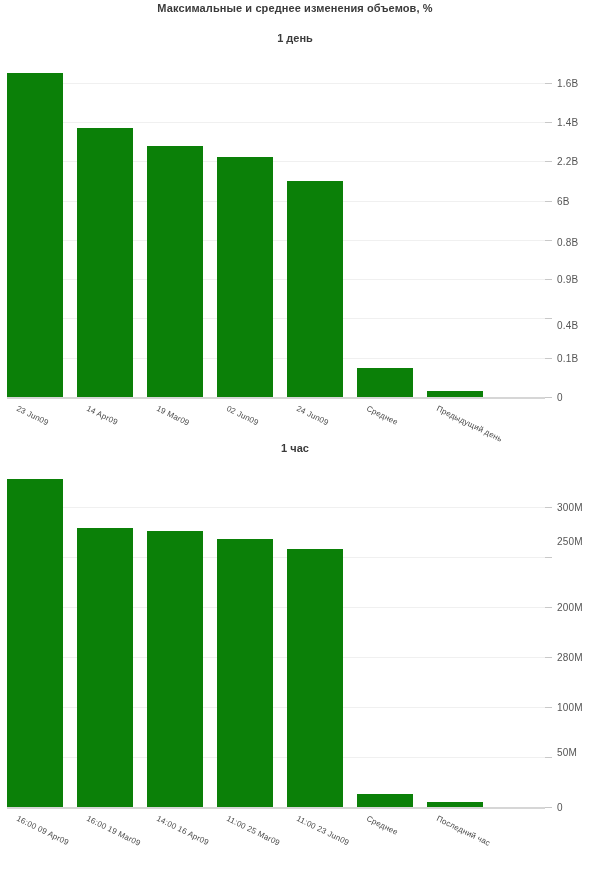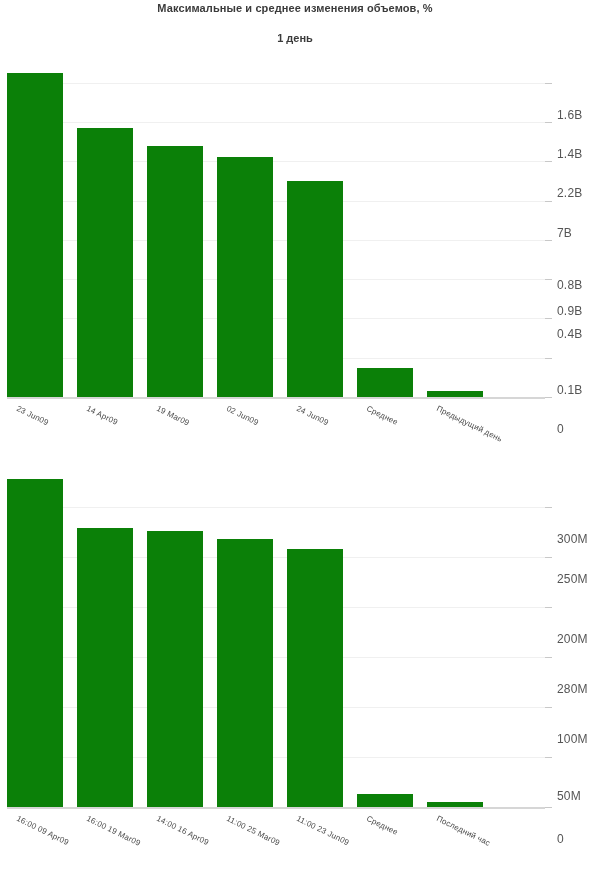--- a/index.html
+++ b/index.html
@@ -73,26 +73,25 @@
   .tick-stub {
     position: absolute;
     width: 7px;
     height: 1px;
     background: #c8c8c8;
     left: 538px;
   }
   .ytick-label {
     position: absolute;
     left: 550px;
-    font-size: 12px;
+    font-size: 10px;
     color: #555555;
     white-space: nowrap;
     transform: translateY(-50%);
     letter-spacing: 0.2px;
-    margin-top: 32px;
   }
   .bar {
     position: absolute;
     background: #0b8008;
     width: 56px;
   }
   .xtick-label {
     position: absolute;
     font-size: 8px;
     color: #4a4a4a;
@@ -120,30 +119,30 @@
   <div class="plot" id="plot-1">
     <div class="plot-inner" id="plot-inner-1">
         <div class="gridline axis" style="top: 337px;"></div>
         <div class="tick-stub" style="top: 337px;"></div>
         <div class="ytick-label" style="top: 337px;">0</div>
         <div class="gridline" style="top: 297.727px;"></div>
         <div class="tick-stub" style="top: 297.727px;"></div>
         <div class="ytick-label" style="top: 297.727px;">0.1B</div>
         <div class="gridline" style="top: 258.455px;"></div>
         <div class="tick-stub" style="top: 258.455px;"></div>
-        <div class="ytick-label" style="top: 242px;">0.4B</div>
+        <div class="ytick-label" style="top: 265px;">0.4B</div>
         <div class="gridline" style="top: 219.182px;"></div>
         <div class="tick-stub" style="top: 219.182px;"></div>
         <div class="ytick-label" style="top: 219.182px;">0.9B</div>
         <div class="gridline" style="top: 179.909px;"></div>
         <div class="tick-stub" style="top: 179.909px;"></div>
-        <div class="ytick-label" style="top: 193px;">0.8B</div>
+        <div class="ytick-label" style="top: 182px;">0.8B</div>
         <div class="gridline" style="top: 140.636px;"></div>
         <div class="tick-stub" style="top: 140.636px;"></div>
-        <div class="ytick-label" style="top: 140.636px;">7B</div>
+        <div class="ytick-label" style="top: 140.636px;">6B</div>
         <div class="gridline" style="top: 101.364px;"></div>
         <div class="tick-stub" style="top: 101.364px;"></div>
         <div class="ytick-label" style="top: 101.364px;">2.2B</div>
         <div class="gridline" style="top: 62.0909px;"></div>
         <div class="tick-stub" style="top: 62.0909px;"></div>
         <div class="ytick-label" style="top: 62.0909px;">1.4B</div>
         <div class="gridline" style="top: 22.8182px;"></div>
         <div class="tick-stub" style="top: 22.8182px;"></div>
         <div class="ytick-label" style="top: 22.8182px;">1.6B</div>
         <div class="bar" title="23 Jun09: 1.65B" style="left: 0px; width: 56px; height: 324px; top: 13px; background: rgb(11, 128, 8);"></div>
@@ -160,40 +159,41 @@
       <div class="xtick-label" style="left: 82px; top: 0px;">14 Apr09</div>
       <div class="xtick-label" style="left: 152px; top: 0px;">19 Mar09</div>
       <div class="xtick-label" style="left: 222px; top: 0px;">02 Jun09</div>
       <div class="xtick-label" style="left: 292px; top: 0px;">24 Jun09</div>
       <div class="xtick-label" style="left: 362px; top: 0px;">Среднее</div>
       <div class="xtick-label" style="left: 432px; top: 0px;">Предыдущий день</div>
     </div>
 </div>
 
 <div class="chart-block" id="chart-block-2">
+  <div class="chart-subtitle">1 час</div>
   <div class="plot" id="plot-2">
     <div class="plot-inner" id="plot-inner-2">
         <div class="gridline axis" style="top: 337px;"></div>
         <div class="tick-stub" style="top: 337px;"></div>
         <div class="ytick-label" style="top: 337px;">0</div>
         <div class="gridline" style="top: 287px;"></div>
         <div class="tick-stub" style="top: 287px;"></div>
-        <div class="ytick-label" style="top: 294px;">50M</div>
+        <div class="ytick-label" style="top: 282px;">50M</div>
         <div class="gridline" style="top: 237px;"></div>
         <div class="tick-stub" style="top: 237px;"></div>
         <div class="ytick-label" style="top: 237px;">100M</div>
         <div class="gridline" style="top: 187px;"></div>
         <div class="tick-stub" style="top: 187px;"></div>
         <div class="ytick-label" style="top: 187px;">280M</div>
         <div class="gridline" style="top: 137px;"></div>
         <div class="tick-stub" style="top: 137px;"></div>
         <div class="ytick-label" style="top: 137px;">200M</div>
         <div class="gridline" style="top: 87px;"></div>
         <div class="tick-stub" style="top: 87px;"></div>
-        <div class="ytick-label" style="top: 77px;">250M</div>
+        <div class="ytick-label" style="top: 71px;">250M</div>
         <div class="gridline" style="top: 37px;"></div>
         <div class="tick-stub" style="top: 37px;"></div>
         <div class="ytick-label" style="top: 37px;">300M</div>
         <div class="bar" title="16:00 09 Apr09: 328M" style="left: 0px; width: 56px; height: 328px; top: 9px; background: rgb(11, 128, 8);"></div>
         <div class="bar" title="16:00 19 Mar09: 279M" style="left: 70px; width: 56px; height: 279px; top: 58px; background: rgb(11, 128, 8);"></div>
         <div class="bar" title="14:00 16 Apr09: 276M" style="left: 140px; width: 56px; height: 276px; top: 61px; background: rgb(11, 128, 8);"></div>
         <div class="bar" title="11:00 25 Mar09: 268M" style="left: 210px; width: 56px; height: 268px; top: 69px; background: rgb(11, 128, 8);"></div>
         <div class="bar" title="11:00 23 Jun09: 258M" style="left: 280px; width: 56px; height: 258px; top: 79px; background: rgb(11, 128, 8);"></div>
         <div class="bar" title="Среднее: 13M" style="left: 350px; width: 56px; height: 13px; top: 324px; background: rgb(11, 128, 8);"></div>
         <div class="bar" title="Последний час: 5M" style="left: 420px; width: 56px; height: 5px; top: 332px; background: rgb(11, 128, 8);"></div>

